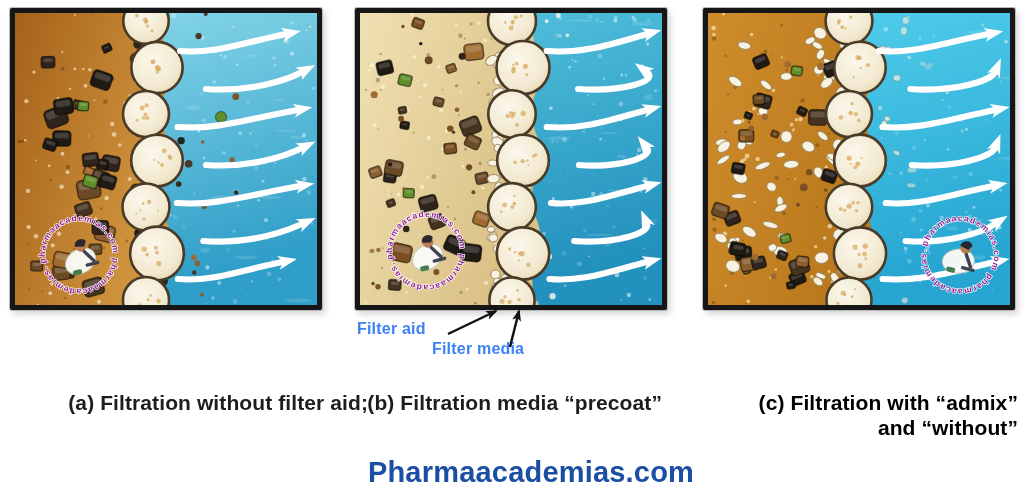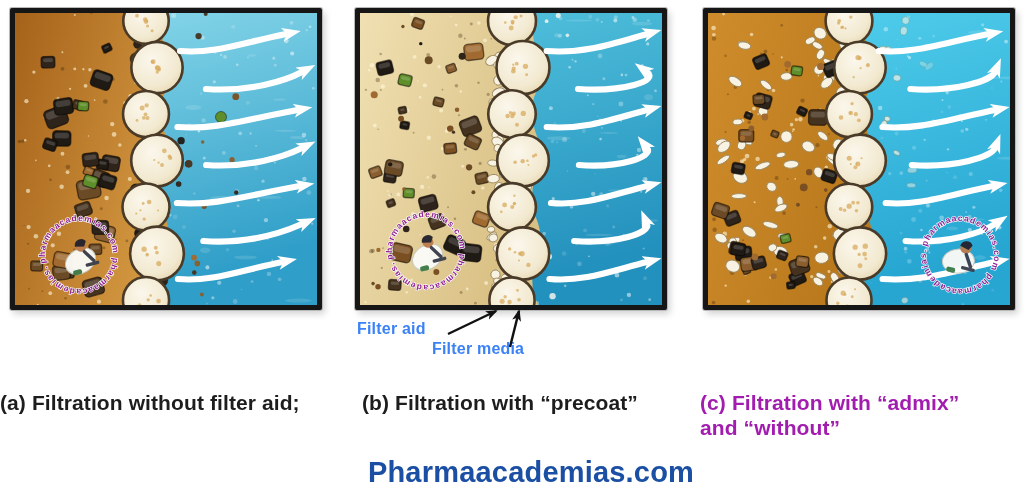--- a/index.html
+++ b/index.html
@@ -17,21 +17,21 @@
   #panel-a{left:10px;}
   #panel-b{left:355px;}
   #panel-c{left:703px;}
   .anno-label{
     position:absolute;font-size:16px;font-weight:600;color:#3b82f6;
     letter-spacing:0.2px;white-space:nowrap;
   }
   .anno-arrows{position:absolute;left:438px;top:301px;}
   .caption{
     position:absolute;font-size:21px;font-weight:bold;color:#1d1d1d;
-    text-align:left;letter-spacing:0.1px;line-height:25px;white-space:nowrap;
+    text-align:right;letter-spacing:0.1px;line-height:25px;white-space:nowrap;
   }
   .footer{
     position:absolute;top:456px;left:20px;width:1022px;text-align:center;
     font-size:29px;font-weight:bold;letter-spacing:0.2px;
   }
 </style>
 </head>
 <body>
 
 <div class="stage">
@@ -1352,20 +1352,20 @@
     <defs>
       <marker id="bah" markerUnits="userSpaceOnUse" markerWidth="14" markerHeight="11" refX="10" refY="4.5" orient="auto">
         <path d="M0,0 L12,4.5 L0,9 L3,4.5 Z" fill="#111111"></path>
       </marker>
     </defs>
     <line x1="10" y1="33" x2="58" y2="10" stroke="#111111" stroke-width="2.4" marker-end="url(#bah)"></line>
     <line x1="72" y1="46" x2="81" y2="10" stroke="#111111" stroke-width="2.4" marker-end="url(#bah)"></line>
   </svg>
 
   <div class="caption" style="left: 0px; top: 390px; width: 368px; color: rgb(29, 29, 29);">(a) Filtration without filter aid;</div>
-  <div class="caption" style="left: 362px; top: 390px; width: 300px; color: rgb(29, 29, 29);">(b) Filtration with “precoat”</div>
-  <div class="caption" style="left: 700px; top: 390px; width: 318px; color: #a21caf;">
+  <div class="caption" style="left: 362px; top: 390px; width: 300px; color: rgb(29, 29, 29);">(b) Filtration media “precoat”</div>
+  <div class="caption" style="left: 700px; top: 390px; width: 318px; color: #000000;">
     <div>(c) Filtration with “admix”</div>
     <div>and “without”</div>
   </div>
 
   <div class="footer" style="color: rgb(27, 79, 163);">Pharmaacademias.com</div>
 </div>
 
 </body></html>

